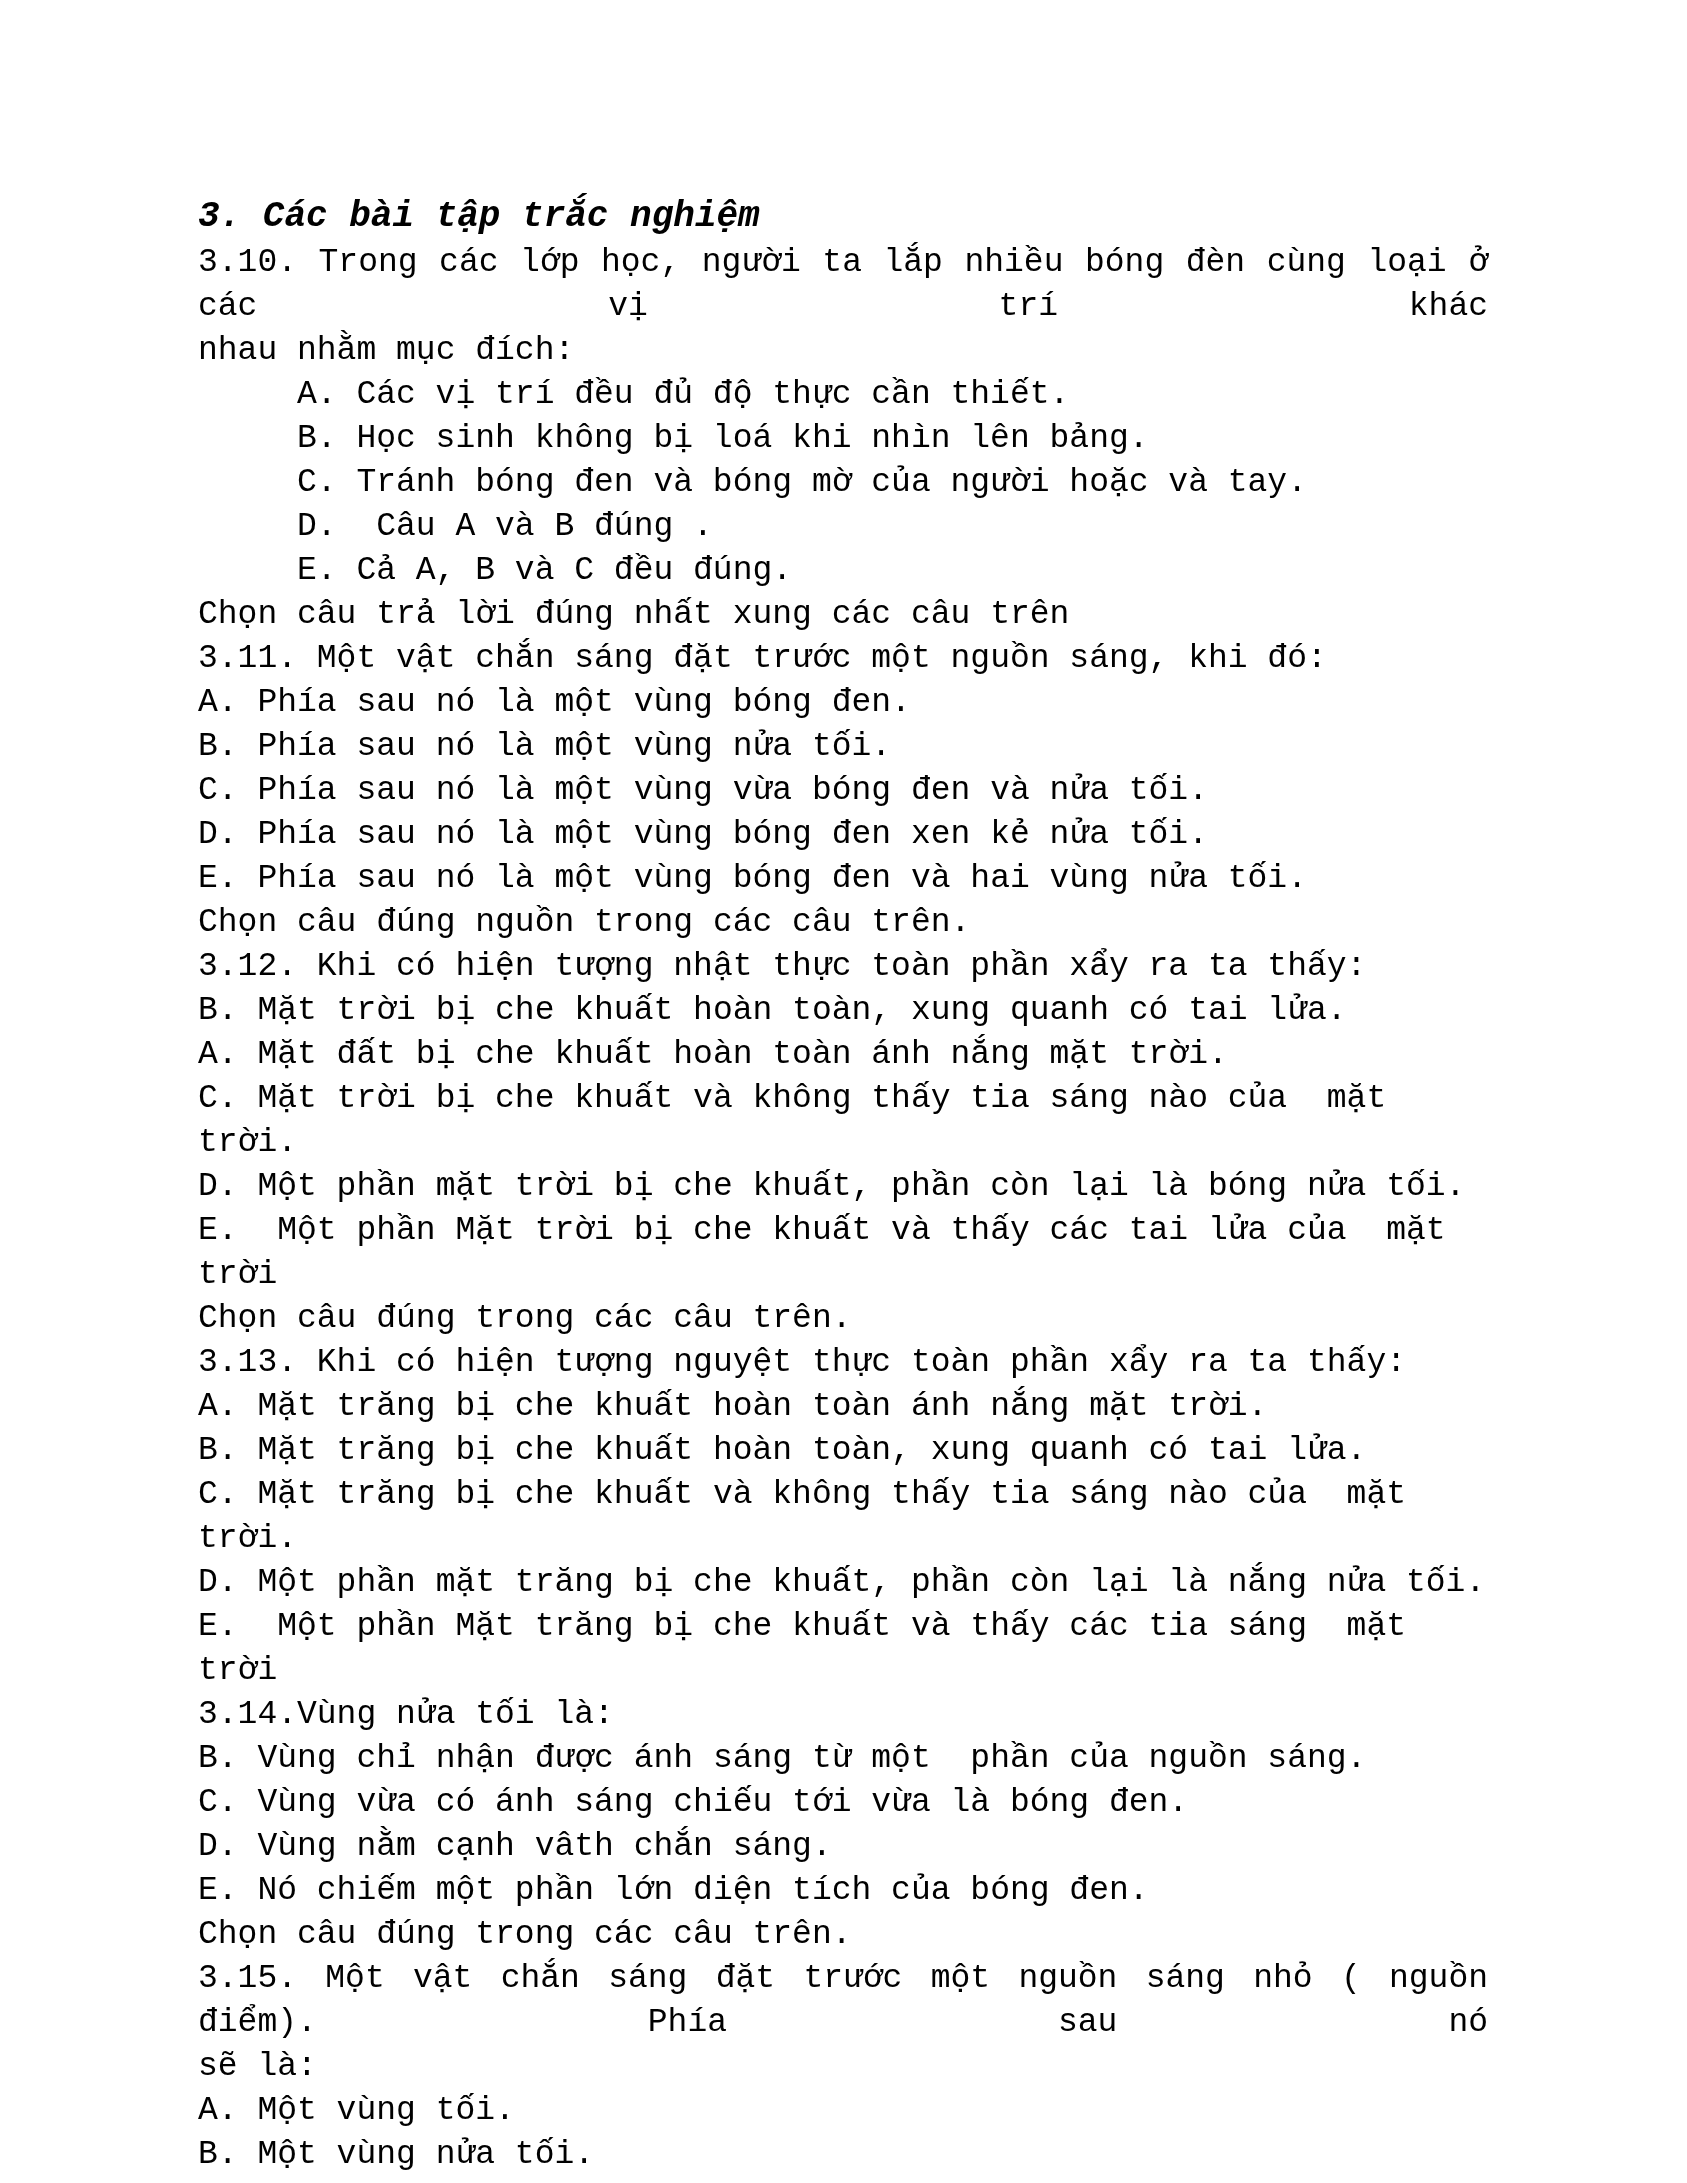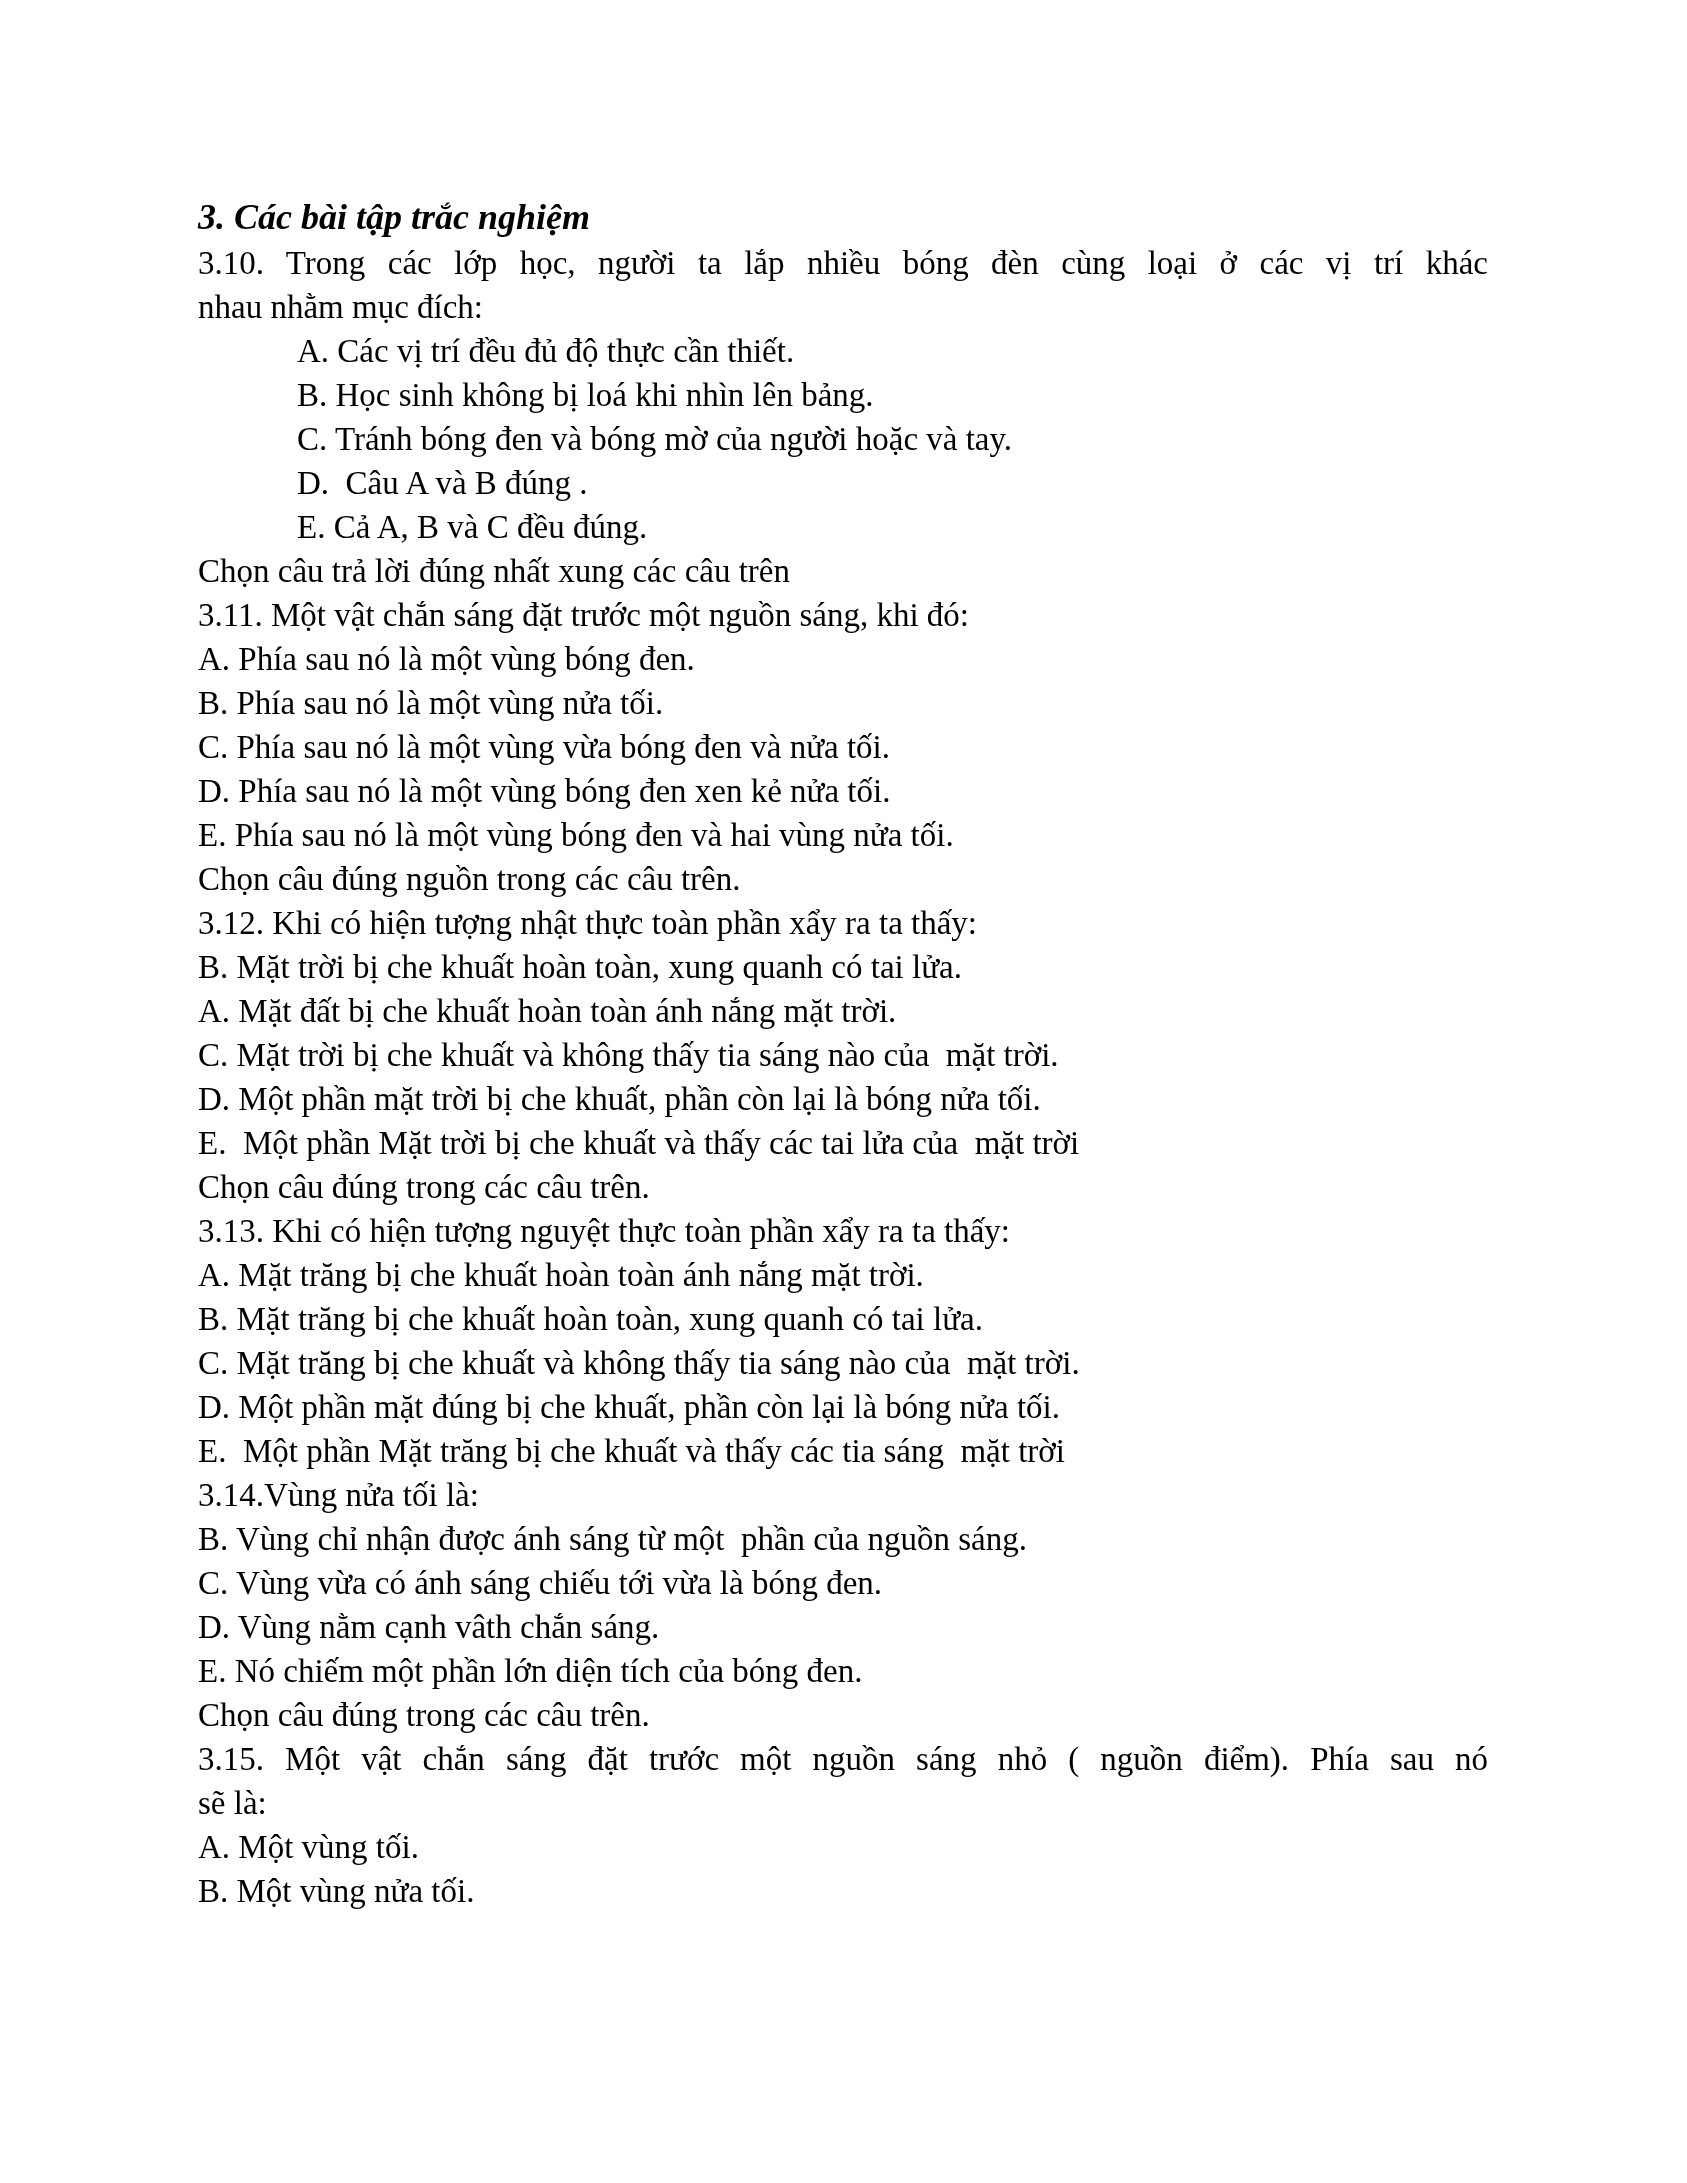--- a/index.html
+++ b/index.html
@@ -12,21 +12,21 @@
     width: 1687px;
     height: 2183px;
     background: #ffffff;
     overflow: hidden;
   }
   .content {
     position: absolute;
     left: 198px;
     top: 193px;
     width: 1290px;
-    font-family: Liberation Serif, serif;
+    font-family: Liberation Mono, monospace;
     font-size: 33px;
     line-height: 44px;
     color: #000000;
   }
   .line {
     margin: 0;
     padding: 0;
     white-space: pre-wrap;
   }
   .title {
@@ -83,21 +83,21 @@
       <p class="line">D. Một phần mặt trời bị che khuất, phần còn lại là bóng nửa tối.</p>
       <p class="line">E.  Một phần Mặt trời bị che khuất và thấy các tai lửa của  mặt trời</p>
       <p class="line">Chọn câu đúng trong các câu trên.</p>
     </div>
 
     <div>
       <p class="line">3.13. Khi có hiện tượng nguyệt thực toàn phần xẩy ra ta thấy:</p>
       <p class="line">A. Mặt trăng bị che khuất hoàn toàn ánh nắng mặt trời.</p>
       <p class="line">B. Mặt trăng bị che khuất hoàn toàn, xung quanh có tai lửa.</p>
       <p class="line">C. Mặt trăng bị che khuất và không thấy tia sáng nào của  mặt trời.</p>
-      <p class="line">D. Một phần mặt đúng bị che khuất, phần còn lại là bóng nửa tối.</p>
+      <p class="line">D. Một phần mặt trăng bị che khuất, phần còn lại là nắng nửa tối.</p>
       <p class="line">E.  Một phần Mặt trăng bị che khuất và thấy các tia sáng  mặt trời</p>
     </div>
 
     <div>
       <p class="line">3.14.Vùng nửa tối là:</p>
       <p class="line">B. Vùng chỉ nhận được ánh sáng từ một  phần của nguồn sáng.</p>
       <p class="line">C. Vùng vừa có ánh sáng chiếu tới vừa là bóng đen.</p>
       <p class="line">D. Vùng nằm cạnh vâth chắn sáng.</p>
       <p class="line">E. Nó chiếm một phần lớn diện tích của bóng đen.</p>
       <p class="line">Chọn câu đúng trong các câu trên.</p>

